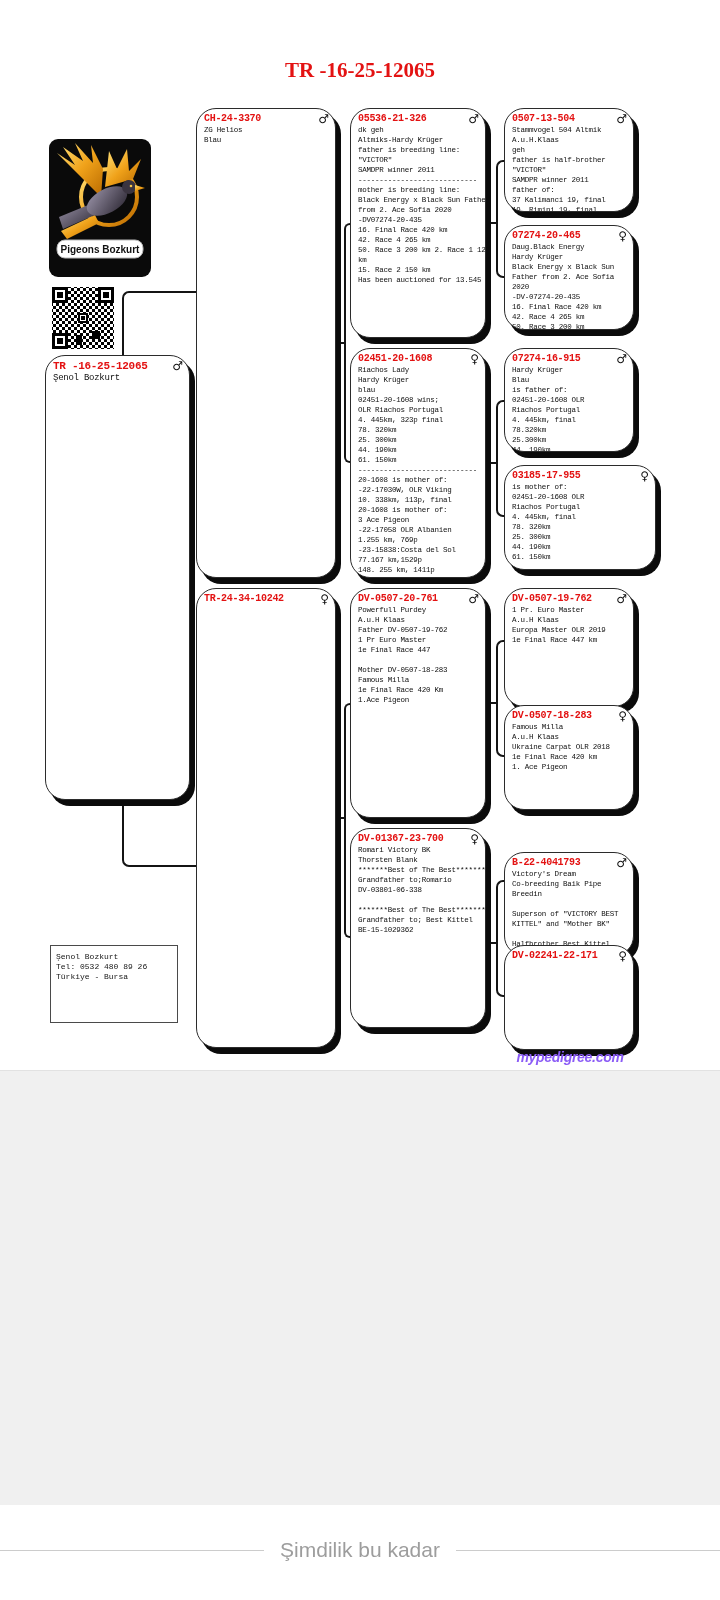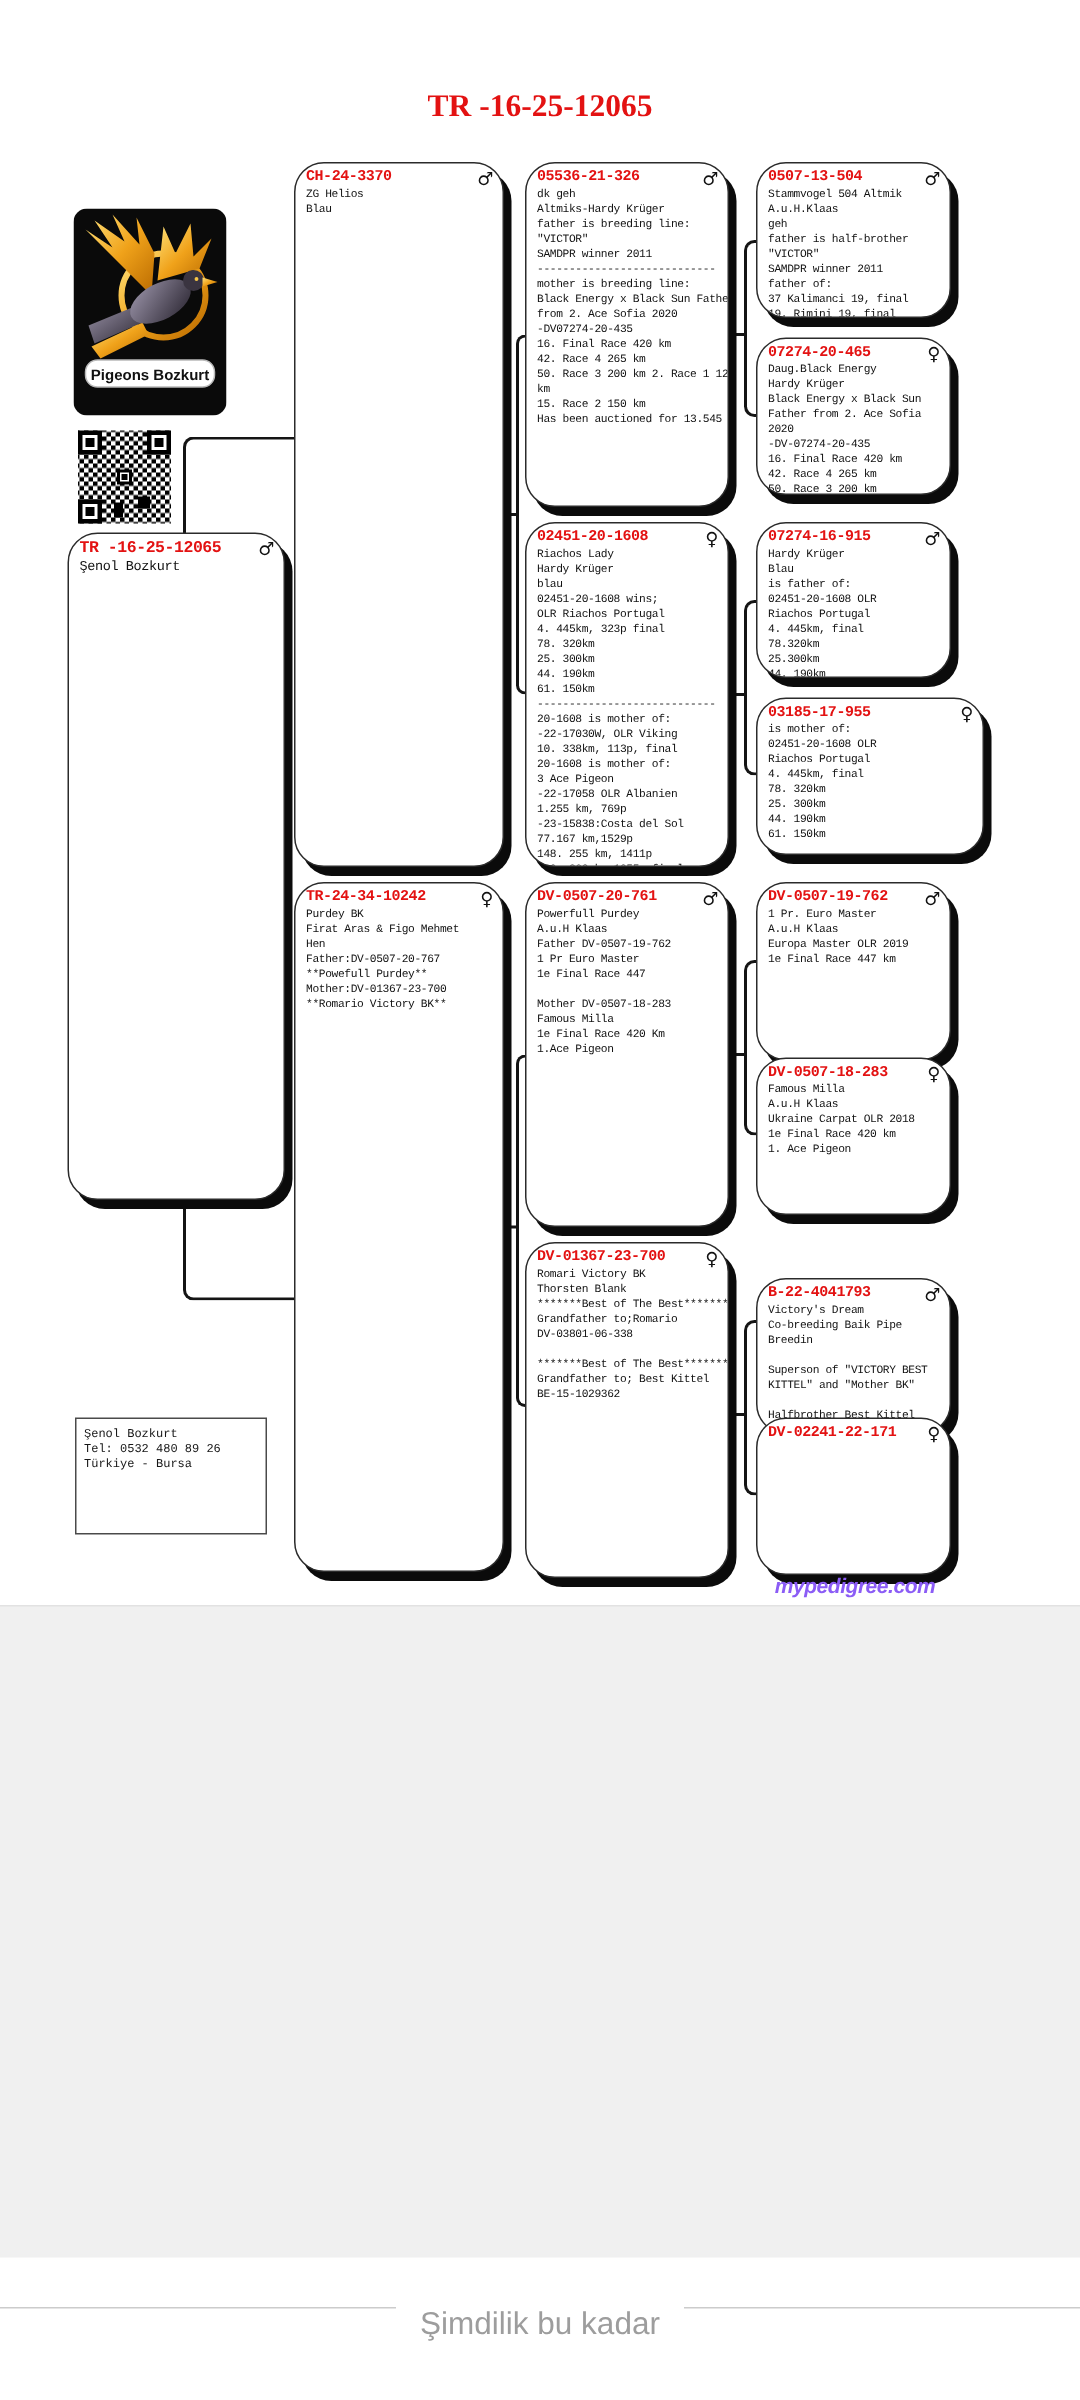--- a/index.html
+++ b/index.html
@@ -48,21 +48,21 @@
   
   #watermark {
     position:absolute; left:504px; top:1049px; width:132px; text-align:center;
     font-family:"Liberation Sans", sans-serif; font-weight:bold; font-style:italic;
     font-size:14px; color:#8b5cf6; letter-spacing:-0.3px; z-index:3;
   }
   
   #grayarea { position:absolute; left:0; top:1070px; width:720px; height:435px; background:#f0f0f0; border-top:1px solid #e2e2e2; }
   #footer-row {
     position:absolute; left:0; top:1538px; width:720px;
-    display:flex; align-items:flex-start; gap:16px;
+    display:flex; align-items:center; gap:16px;
   }
   .fline { flex:1; height:1px; background:#cccccc; }
   #footer-text {
     font-family:"Liberation Sans", sans-serif; font-size:21px; color:#9d9d9d; white-space:nowrap;
   }
 </style>
 </head>
 <body>
 
 <div id="page">
@@ -157,27 +157,20 @@
       <span class="sex">♂</span>
     </div>
     <div class="body">ZG Helios
 Blau</div>
   </div>
   <div class="pbox" style="left:196px; top:588px; width:140px; height:460px;">
     <div class="phead">
       <span class="code">TR-24-34-10242</span>
       <span class="sex">♀</span>
     </div>
-    <div class="body">Purdey BK
-Firat Aras &amp; Figo Mehmet
-Hen
-Father:DV-0507-20-767
-**Powefull Purdey**
-Mother:DV-01367-23-700
-**Romario Victory BK**</div>
   </div>
 
   <div class="pbox" style="left:350px; top:108px; width:136px; height:230px;">
     <div class="phead">
       <span class="code">05536-21-326</span>
       <span class="sex">♂</span>
     </div>
     <div class="body">dk geh
 Altmiks-Hardy Krüger
 father is breeding line:
@@ -232,21 +225,21 @@
 A.u.H Klaas
 Father DV-0507-19-762
 1 Pr Euro Master
 1e Final Race 447
 
 Mother DV-0507-18-283
 Famous Milla
 1e Final Race 420 Km
 1.Ace Pigeon</div>
   </div>
-  <div class="pbox" style="left:350px; top:828px; width:136px; height:224px;">
+  <div class="pbox" style="left:350px; top:828px; width:136px; height:200px;">
     <div class="phead">
       <span class="code">DV-01367-23-700</span>
       <span class="sex">♀</span>
     </div>
     <div class="body">Romari Victory BK
 Thorsten Blank
 *******Best of The Best*******
 Grandfather to;Romario
 DV-03801-06-338
 

